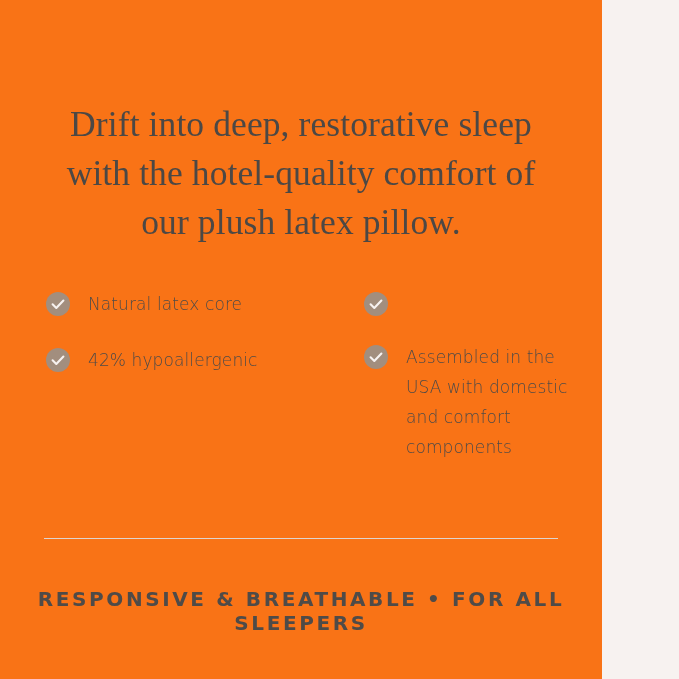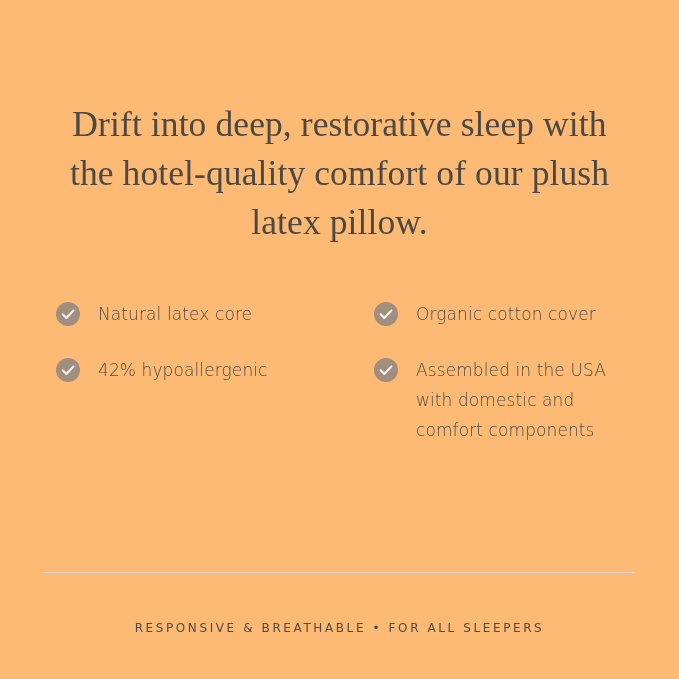--- a/index.html
+++ b/index.html
@@ -10,44 +10,44 @@
   body {
     width: 679px;
     height: 679px;
     background: #f7f2f0;
     font-family: "Liberation Sans", sans-serif;
     overflow: hidden;
   }
 
   .card {
     position: relative;
-    width: 679px;
+    width: 602px;
     height: 679px;
-    background: #fdba74;
+    background: #f97316;
     box-sizing: border-box;
     display: flex;
     flex-direction: column;
   }
 
   
   .headline {
     margin: 0;
     padding: 100px 62px 0 62px;
     font-family: "Liberation Serif", "DejaVu Serif", serif;
     font-size: 35.5px;
     font-weight: 400;
     line-height: 49px;
     color: #4c4845;
     text-align: center;
     letter-spacing: 0.1px;
   }
 
   
   .features {
-    margin: 12px;
+    margin: 2px;
     padding: 40px 30px 0 44px;
     display: grid;
     grid-template-columns: 318px 1fr;
     column-gap: 0px;
     row-gap: 0px;
     align-content: start;
   }
 
   .feature-item {
     display: flex;
@@ -89,22 +89,22 @@
     height: 1px;
     margin: 0 44px 0 44px;
     background: #ded4cf;
   }
 
   .footer-text {
     margin: 0;
     padding-top: 48px;
     text-align: center;
     font-family: "DejaVu Sans", "Liberation Sans", sans-serif;
-    font-size: 12px;
-    font-weight: 400;
+    font-size: 20px;
+    font-weight: 700;
     color: #4f4b48;
     letter-spacing: 2.6px;
     text-transform: uppercase;
   }
 </style>
 </head>
 <body>
 
 <div class="card">
 
@@ -132,21 +132,20 @@
 
     </div>
 
     <div class="col-right">
 
       <div class="feature-item">
         <svg class="check-icon" viewBox="0 0 24 24">
           <circle cx="12" cy="12" r="12" fill="#a28e7e"></circle>
           <path d="M6.6 12.3 L10.3 15.9 L17.4 8.6" fill="none" stroke="#f7f2f0" stroke-width="2.1" stroke-linecap="round" stroke-linejoin="round"></path>
         </svg>
-        <span class="feature-text">Organic cotton cover</span>
       </div>
 
       <div class="feature-item">
         <svg class="check-icon" viewBox="0 0 24 24">
           <circle cx="12" cy="12" r="12" fill="#a28e7e"></circle>
           <path d="M6.6 12.3 L10.3 15.9 L17.4 8.6" fill="none" stroke="#f7f2f0" stroke-width="2.1" stroke-linecap="round" stroke-linejoin="round"></path>
         </svg>
         <span class="feature-text">Assembled in the USA with domestic and comfort components</span>
       </div>
 

